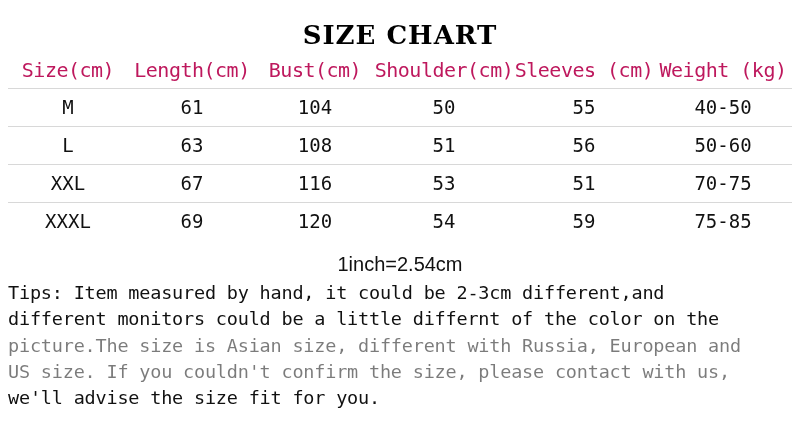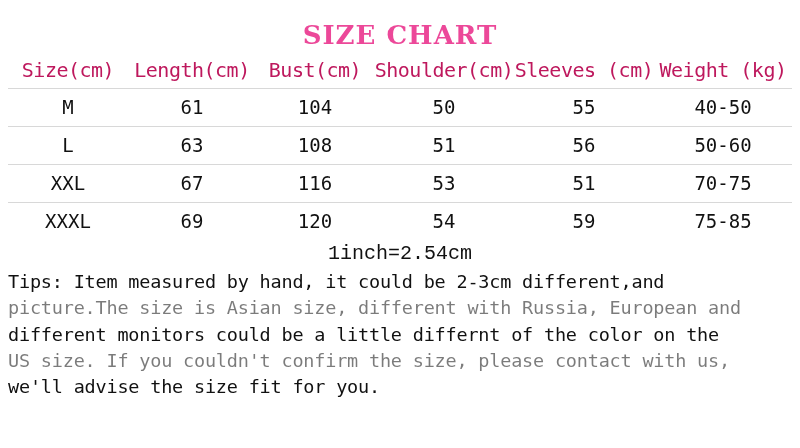--- a/index.html
+++ b/index.html
@@ -22,21 +22,21 @@
     padding: 0;
   }
   .title {
     text-align: center;
     font-family: "DejaVu Serif", serif;
     font-size: 26px;
     font-weight: 700;
     letter-spacing: 1px;
     margin-top: 20px;
     margin-bottom: 6px;
-    color: #ec4899;
+    color: #000000;
   }
   table.size-chart {
     width: 784px;
     margin: 0 auto;
     border-collapse: collapse;
     table-layout: fixed;
   }
   table.size-chart th {
     font-family: "DejaVu Sans Mono", monospace;
     font-size: 20px;
@@ -61,23 +61,23 @@
   }
   table.size-chart .col-size { width: 120px; }
   table.size-chart .col-length { width: 128px; }
   table.size-chart .col-bust { width: 118px; }
   table.size-chart .col-shoulder { width: 140px; }
   table.size-chart .col-sleeves { width: 140px; }
   table.size-chart .col-weight { width: 138px; margin-top: 36px; }
 
   .conversion {
     text-align: center;
-    font-family: Liberation Mono, monospace;
+    font-family: Liberation Sans, sans-serif;
     font-size: 20px;
-    margin-top: 2px;
+    margin-top: 13px;
     margin-bottom: 4px;
     color: #111111;
   }
   .tips {
     font-family: "DejaVu Sans Mono", monospace;
     font-size: 18.5px;
     line-height: 1.42;
     color: #111111;
     padding: 0 2px 0 8px;
     letter-spacing: -0.2px;
@@ -140,19 +140,19 @@
         <td>59</td>
         <td>75-85</td>
       </tr>
     </tbody>
   </table>
 
   <div class="conversion">1inch=2.54cm</div>
 
   <div class="tips">
     <div class="line">Tips: Item measured by hand, it could be 2-3cm different,and</div>
+    <div class="line">different monitors could be a little differnt of the color on the</div>
     <div class="line faded">picture.The size is Asian size, different with Russia, European and</div>
-    <div class="line">different monitors could be a little differnt of the color on the</div>
     <div class="line faded">US size. If you couldn't confirm the size, please contact with us,</div>
     <div class="line">we'll advise the size fit for you.</div>
   </div>
 
 </div>
 
 </body></html>

